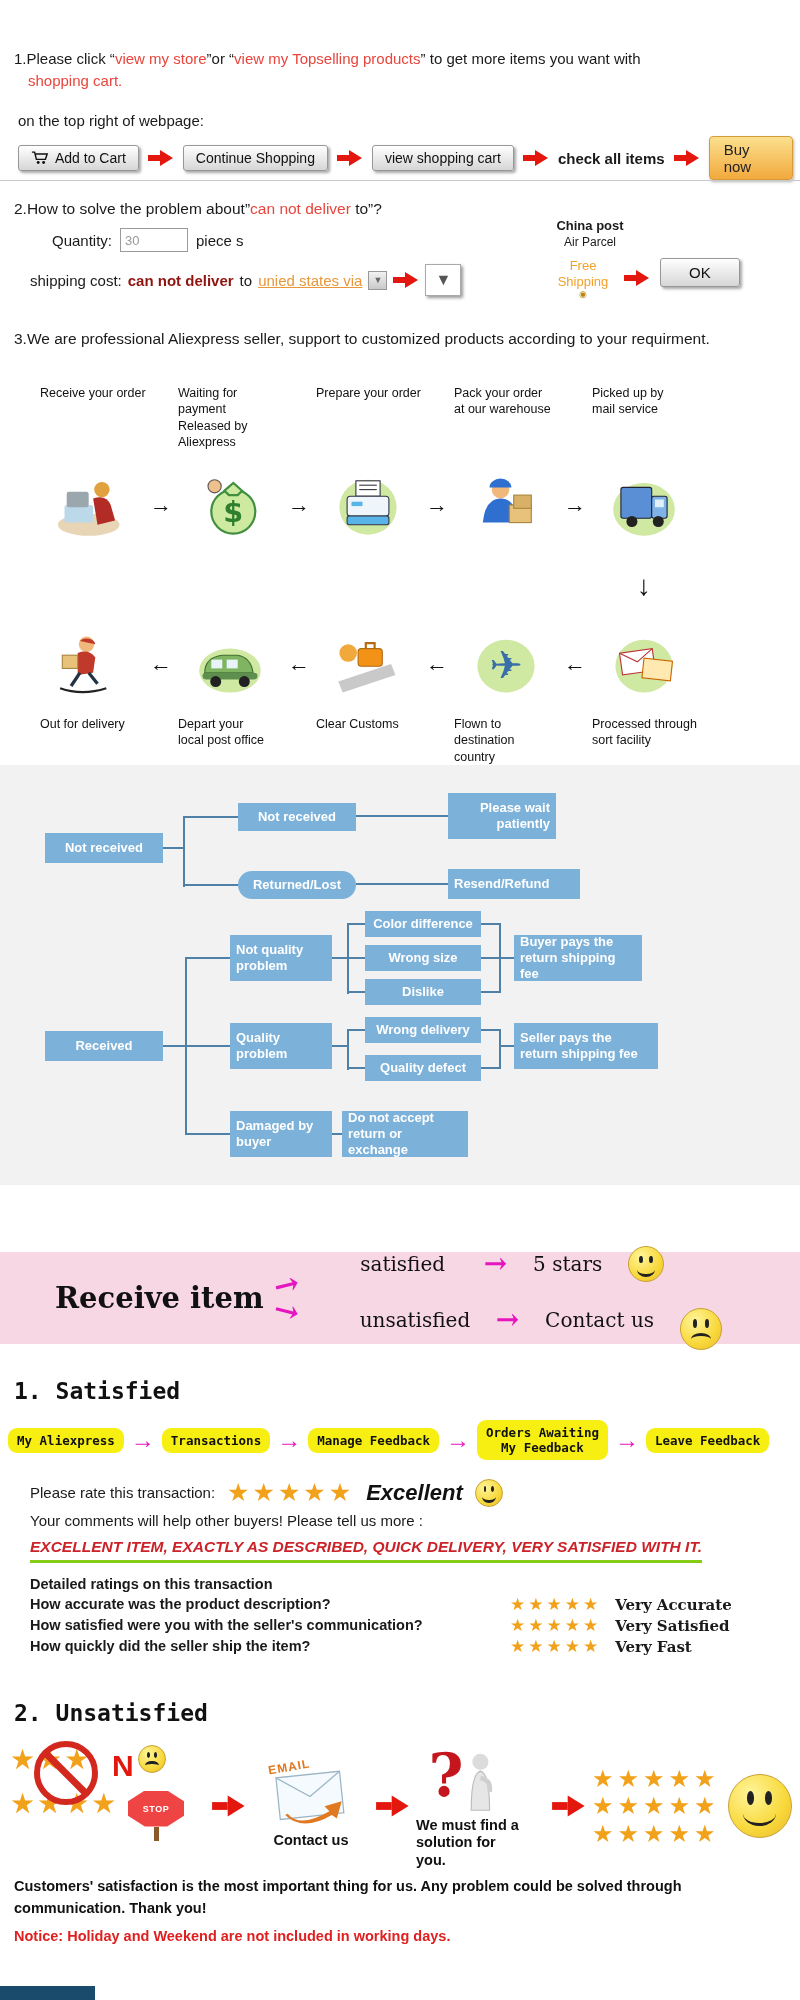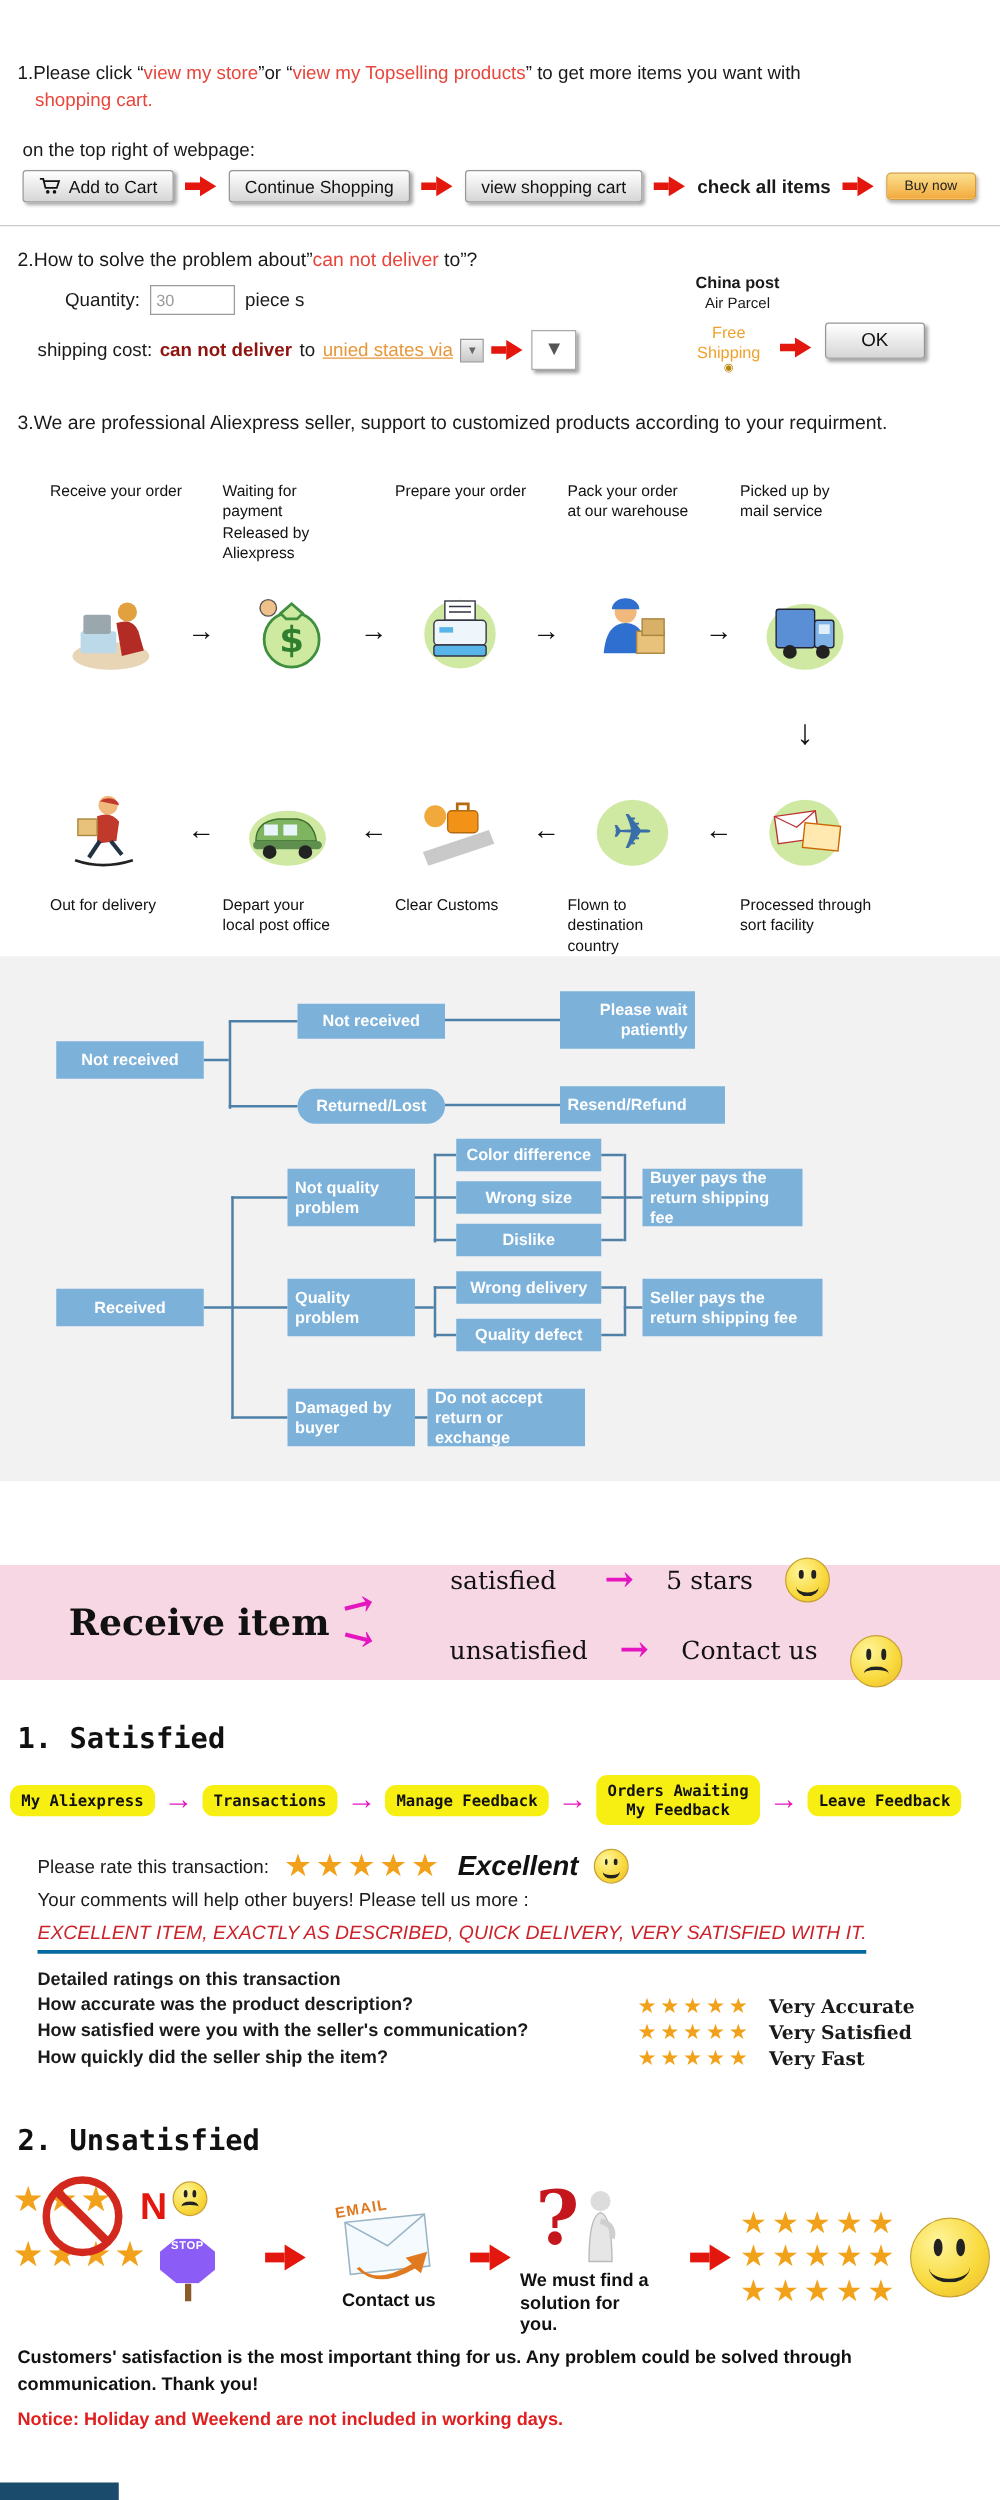--- a/index.html
+++ b/index.html
@@ -13,21 +13,21 @@
   .arr-red::before{content:"";position:absolute;left:0;top:5px;width:12px;height:6px;background:#e3170d;}
   .arr-red::after{content:"";position:absolute;left:12px;top:0;width:0;height:0;
     border-left:13px solid #e3170d;border-top:8px solid transparent;border-bottom:8px solid transparent;}
   .uarrow{font-weight:bold;color:#111;}
   .m-arrow{color:#e516c0;font-weight:bold;font-size:24px;line-height:1;}
   
   .btn-silver{display:inline-flex;align-items:center;gap:6px;background:linear-gradient(180deg,#ffffff,#d6d6d6);
     border:1px solid #979797;border-radius:3px;padding:4px 12px;font-size:14px;color:#111;
     box-shadow:2px 2px 3px rgba(0,0,0,.35);white-space:nowrap;}
   .btn-buy{background:linear-gradient(180deg,#fbe08e,#f2a93d);border:1px solid #d59b38;border-radius:4px;
-    padding:4px 14px;font-size:11px;color:#222;box-shadow:1px 2px 3px rgba(0,0,0,.3);}
+    padding:4px 14px;font-size:15px;color:#222;box-shadow:1px 2px 3px rgba(0,0,0,.3);}
   .divider{position:absolute;left:0;width:800px;height:1px;background:#c9c9c9;}
   
   .qty-input{width:58px;height:20px;border:1px solid #9a9a9a;font-size:13px;color:#999;padding:1px 4px;
     font-family:"Liberation Sans",sans-serif;}
   .link-orange{color:#e8973a;text-decoration:underline;}
   .sel-sm{display:inline-flex;align-items:center;justify-content:center;width:17px;height:17px;
     background:linear-gradient(180deg,#f2f2f2,#c9c9c9);border:1px solid #999;font-size:9px;color:#666;}
   .sel-lg{display:inline-flex;align-items:center;justify-content:center;width:34px;height:30px;background:#fff;
     border:1px solid #aaa;box-shadow:2px 2px 3px rgba(0,0,0,.4);font-size:16px;color:#555;}
   .freeship{color:#f0a12c;font-size:13px;text-align:center;line-height:1.2;}
@@ -55,30 +55,30 @@
   .smiley .mouth{position:absolute;left:24%;width:52%;top:42%;height:36%;
     border-bottom:3px solid #222;border-radius:50%;}
   .smiley.sad .mouth{border-bottom:none;border-top:3px solid #222;border-radius:50%;top:60%;height:24%;}
   .sm26{width:26px;height:26px;} .sm40{width:40px;height:40px;} .sm62{width:62px;height:62px;}
   
   .h-mono{font-family:"DejaVu Sans Mono",monospace;font-weight:bold;font-size:23px;color:#111;}
   .pill{background:#f7ef12;border-radius:9px;padding:5px 9px;font-family:"DejaVu Sans Mono",monospace;
     font-weight:bold;font-size:12.5px;line-height:1.2;text-align:center;color:#111;white-space:nowrap;}
   .stars{color:#f2a11a;letter-spacing:3px;white-space:nowrap;}
   .excellent{font-weight:bold;font-style:italic;font-size:22px;color:#111;}
-  .quote{font-weight:normal;font-style:italic;font-size:15.5px;color:#cc2229;border-bottom:3px solid #0369a1;
+  .quote{font-weight:bold;font-style:italic;font-size:15.5px;color:#cc2229;border-bottom:3px solid #84cc16;
     padding-bottom:4px;display:inline-block;}
   .drow{display:flex;align-items:center;}
   .drow .q{width:480px;font-weight:bold;font-size:14.5px;line-height:1.18;}
   .drow .ans{font-family:"DejaVu Serif",serif;font-weight:bold;font-size:15px;margin-left:14px;}
   
   .nosym{position:absolute;left:24px;top:2px;width:52px;height:52px;border:6px solid #d3281e;border-radius:50%;}
   .nosym::after{content:"";position:absolute;left:-3px;top:23px;width:58px;height:7px;background:#d3281e;
     transform:rotate(45deg);}
-  .stop-sign{width:44px;height:36px;background:#8b5cf6;display:flex;align-items:flex-start;justify-content:center;
+  .stop-sign{width:56px;height:36px;background:#ef4444;display:flex;align-items:center;justify-content:center;
     clip-path:polygon(30% 0,70% 0,100% 30%,100% 70%,70% 100%,30% 100%,0 70%,0 30%);}
   .stop-sign span{color:#fff;font-weight:bold;font-size:9px;letter-spacing:.5px;}
   .stop-pole{width:5px;height:14px;background:#8a5a2a;margin:0 auto;}
   .email-tag{position:absolute;left:16px;top:-2px;transform:rotate(-10deg);color:#e07820;font-weight:bold;
     font-size:12px;letter-spacing:1px;}
   .ulabel{font-weight:bold;font-size:14.5px;line-height:1.2;color:#111;}
   .stargrid{color:#f2a11a;font-size:24px;letter-spacing:4px;line-height:1.15;white-space:nowrap;}
   .footer-p{font-weight:bold;font-size:14.5px;line-height:1.5;color:#111;}
   .notice{font-weight:bold;font-size:14.5px;color:#e02020;}
 </style>

